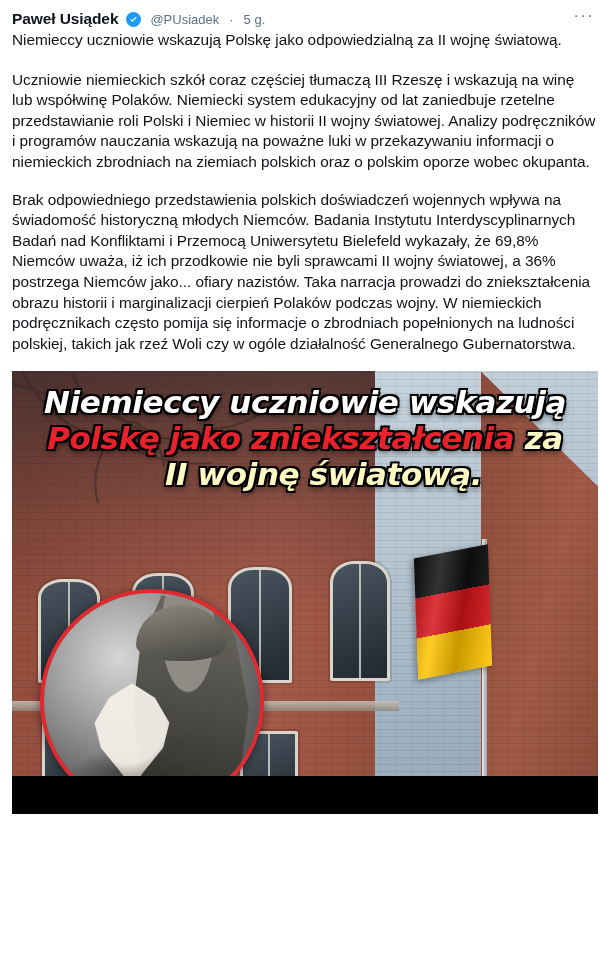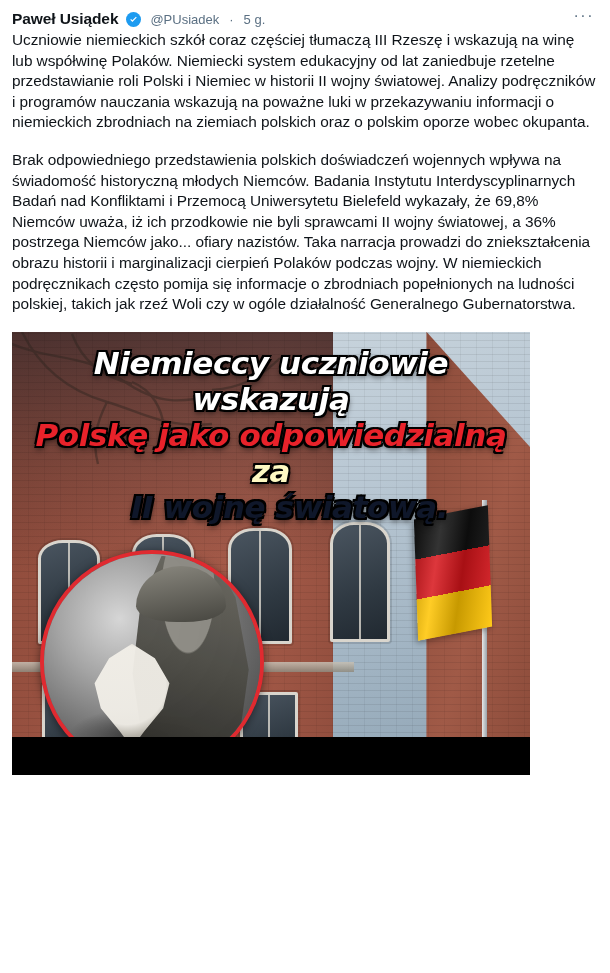--- a/index.html
+++ b/index.html
@@ -68,21 +68,21 @@
     color: #0f1419;
     letter-spacing: -0.05px;
   }
   .post-body p {
     margin: 0 0 17px 0;
   }
   .post-body p.first { margin-bottom: 19px; }
   
   .media-card {
     position: relative;
-    width: 518px;
+    width: 586px;
     height: 443px;
     margin-top: 10px;
     overflow: hidden;
     background: #6d7f8c;
   }
   .photo {
     position: absolute;
     inset: 0;
     
     background:
@@ -186,21 +186,21 @@
     display: block;
     font-size: 31px;
     letter-spacing: -0.4px;
     text-shadow:
       2px 2px 0 #000, -2px 2px 0 #000, 2px -2px 0 #000, -2px -2px 0 #000,
       0 3px 6px rgba(0,0,0,0.75);
   }
   .headline .l1 { color: #ffffff; }
   .headline .l2 .red { color: #e8222a; }
   .headline .l2 .white { color: #fef9c3; }
-  .headline .l3 { color: #0f172a; padding-left: 37px; }
+  .headline .l3 { color: #fef9c3; padding-left: 37px; }
   
   .inset-circle {
     position: absolute;
     left: 28px;
     top: 218px;
     width: 224px;
     height: 224px;
     border-radius: 50%;
     border: 4px solid #e02a30;
     overflow: hidden;
@@ -297,20 +297,21 @@
         <path fill="#ffffff" d="M9.6 17.3l-4.6-4.6 1.7-1.7 2.9 2.9 7.7-7.7 1.7 1.7z"></path>
       </svg>
     </span>
     <span class="handle">@PUsiadek</span>
     <span class="dot-sep">·</span>
     <span class="timestamp">5 g.</span>
     <span class="more-btn">···</span>
   </div>
 
   <div class="post-body">
+    <p class="first">Niemieccy uczniowie wskazują Polskę jako odpowiedzialną za II wojnę światową.</p>
     <p>Uczniowie niemieckich szkół coraz częściej tłumaczą III Rzeszę i wskazują na winę lub współwinę Polaków. Niemiecki system edukacyjny od lat zaniedbuje rzetelne przedstawianie roli Polski i Niemiec w historii II wojny światowej. Analizy podręczników i programów nauczania wskazują na poważne luki w przekazywaniu informacji o niemieckich zbrodniach na ziemiach polskich oraz o polskim oporze wobec okupanta.</p>
     <p>Brak odpowiedniego przedstawienia polskich doświadczeń wojennych wpływa na świadomość historyczną młodych Niemców. Badania Instytutu Interdyscyplinarnych Badań nad Konfliktami i Przemocą Uniwersytetu Bielefeld wykazały, że 69,8% Niemców uważa, iż ich przodkowie nie byli sprawcami II wojny światowej, a 36% postrzega Niemców jako... ofiary nazistów. Taka narracja prowadzi do zniekształcenia obrazu historii i marginalizacji cierpień Polaków podczas wojny. W niemieckich podręcznikach często pomija się informacje o zbrodniach popełnionych na ludności polskiej, takich jak rzeź Woli czy w ogóle działalność Generalnego Gubernatorstwa.</p>
   </div>
 
   <div class="media-card" aria-label="Zdjęcie ceglanego budynku szkoły z flagą Niemiec i kolażem żołnierza Wehrmachtu nad polskim orłem">
 
     <div class="photo"></div>
     <div class="sky"></div>
     <div class="facade-right"></div>
     <div class="brick-grid"></div>
@@ -335,21 +336,21 @@
       </g>
     </svg>
 
     <div class="flag-pole"></div>
     <div class="flag">
       <div class="flag-fold"></div>
     </div>
 
     <div class="headline">
       <span class="l1">Niemieccy uczniowie wskazują</span>
-      <span class="l2"><span class="red">Polskę jako odpowiedzialną</span> <span class="white">za</span></span>
+      <span class="l2"><span class="red">Polskę jako zniekształcenia</span> <span class="white">za</span></span>
       <span class="l3">II wojnę światową.</span>
     </div>
 
     <div class="inset-circle">
       <div class="inset-bg"></div>
       <div class="eagle-shadow"></div>
       <div class="soldier"></div>
       <div class="helmet"></div>
       <div class="eagle"></div>
     </div>

